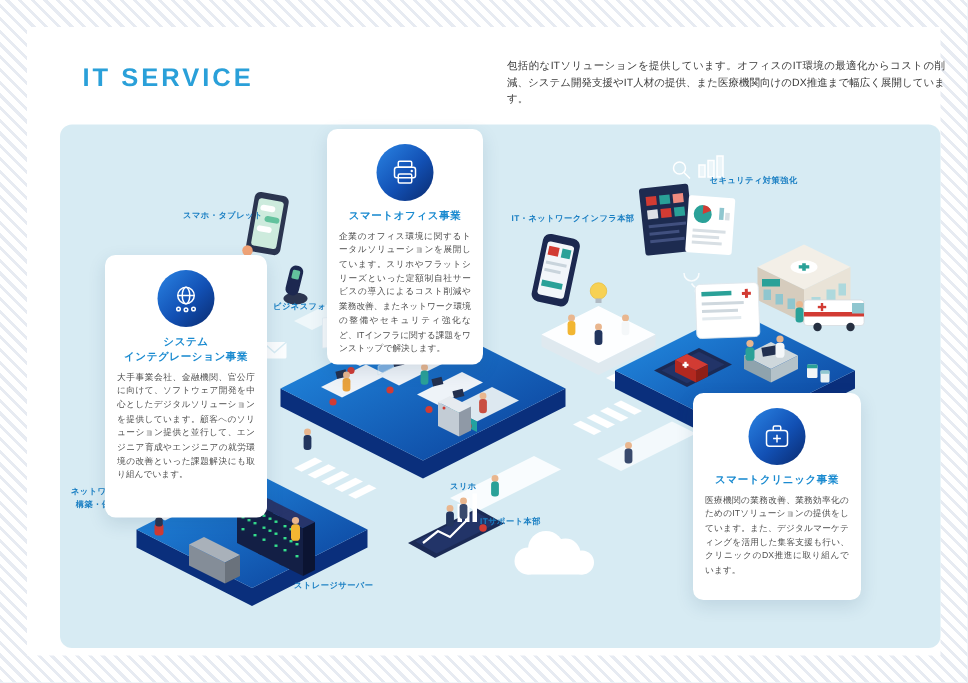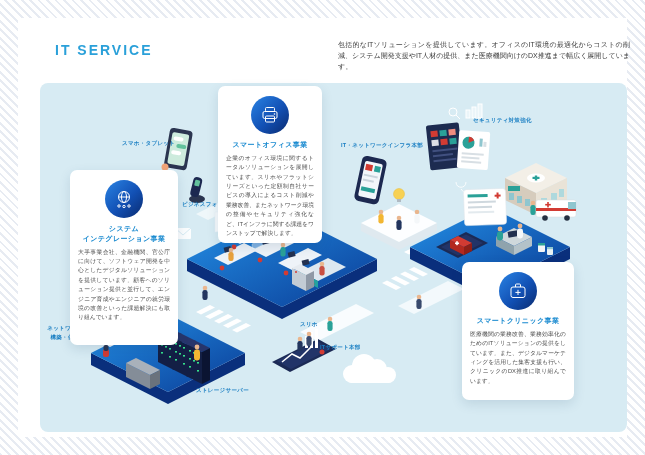--- a/index.html
+++ b/index.html
@@ -7,21 +7,21 @@
     width:645px;height:455px;position:relative;overflow:hidden;
     font-family:"Liberation Sans","DejaVu Sans",sans-serif;background:#ffffff;
   }
   .frame{
     position:absolute;inset:0;
     background:repeating-linear-gradient(45deg,#e7ebf2 0px,#e7ebf2 2px,#ffffff 2px,#ffffff 6px);
   }
   .page{position:absolute;inset:18px;background:#ffffff;}
   .title{
     position:absolute;left:55px;top:42px;margin:0;
-    font-size:14px;font-weight:bold;letter-spacing:2px;color:#2aa0d9;
+    font-size:17px;font-weight:bold;letter-spacing:2px;color:#2aa0d9;
   }
   .intro{
     position:absolute;left:338px;top:40px;width:292px;margin:0;
     font-size:7px;line-height:1.55;color:#3a3a3a;text-align:justify;
   }
   .stage{
     position:absolute;left:40px;top:83px;width:587px;height:349px;
     background:#d7ebf3;border-radius:8px;
   }
   .scene{position:absolute;left:0;top:0;width:645px;height:455px;pointer-events:none;}

